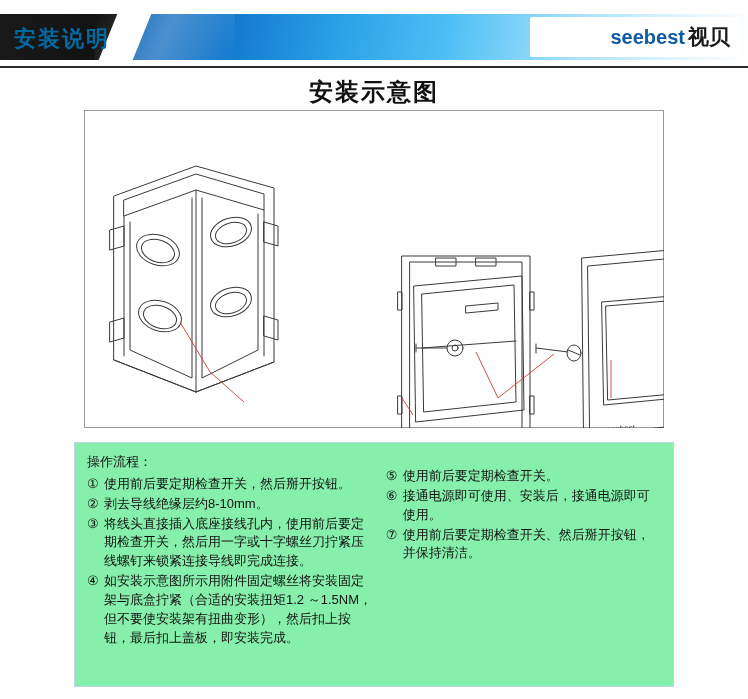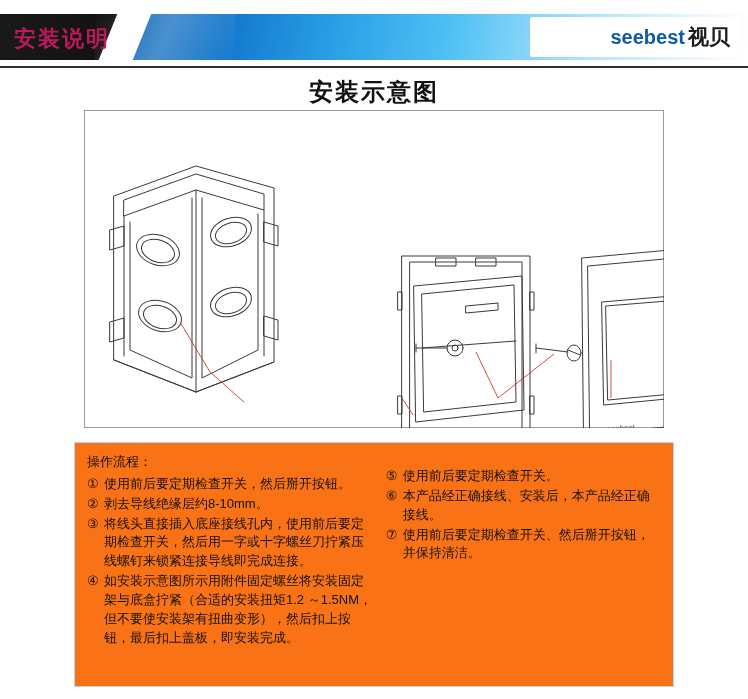--- a/index.html
+++ b/index.html
@@ -41,21 +41,21 @@
     left: 95px;
     top: 0;
     width: 140px;
     height: 46px;
     background: linear-gradient(115deg, rgba(255,255,255,0.0) 0%, rgba(255,255,255,0.25) 50%, rgba(255,255,255,0.0) 100%);
   }
   .header-title {
     position: absolute;
     left: 14px;
     top: 24px;
-    color: #be185d;
+    color: #0369a1;
     font-size: 22px;
     font-weight: bold;
     letter-spacing: 2px;
     z-index: 4;
   }
   .header-wedge {
     position: absolute;
     left: 108px;
     top: 14px;
     width: 34px;
@@ -143,21 +143,21 @@
     padding-bottom: 1px;
   }
 
   
   .instructions {
     position: absolute;
     left: 74px;
     top: 442px;
     width: 600px;
     height: 245px;
-    background: #f97316;
+    background: #86efac;
     border: 1px solid #b9d7ee;
     box-sizing: border-box;
   }
   .ins-inner {
     position: absolute;
     left: 0;
     top: 0;
     width: 100%;
     height: 100%;
     display: flex;
@@ -346,21 +346,21 @@
         </div>
       </div>
 
       <div class="col-right">
         <div class="step">
           <span class="step-num">⑤</span>
           <span class="step-text">使用前后要定期检查开关。</span>
         </div>
         <div class="step">
           <span class="step-num">⑥</span>
-          <span class="step-text">本产品经正确接线、安装后，本产品经正确接线。</span>
+          <span class="step-text">接通电源即可使用、安装后，接通电源即可使用。</span>
         </div>
         <div class="step">
           <span class="step-num">⑦</span>
           <span class="step-text">使用前后要定期检查开关、然后掰开按钮，并保持清洁。</span>
         </div>
       </div>
     </div>
   </div>
 
 </div>

